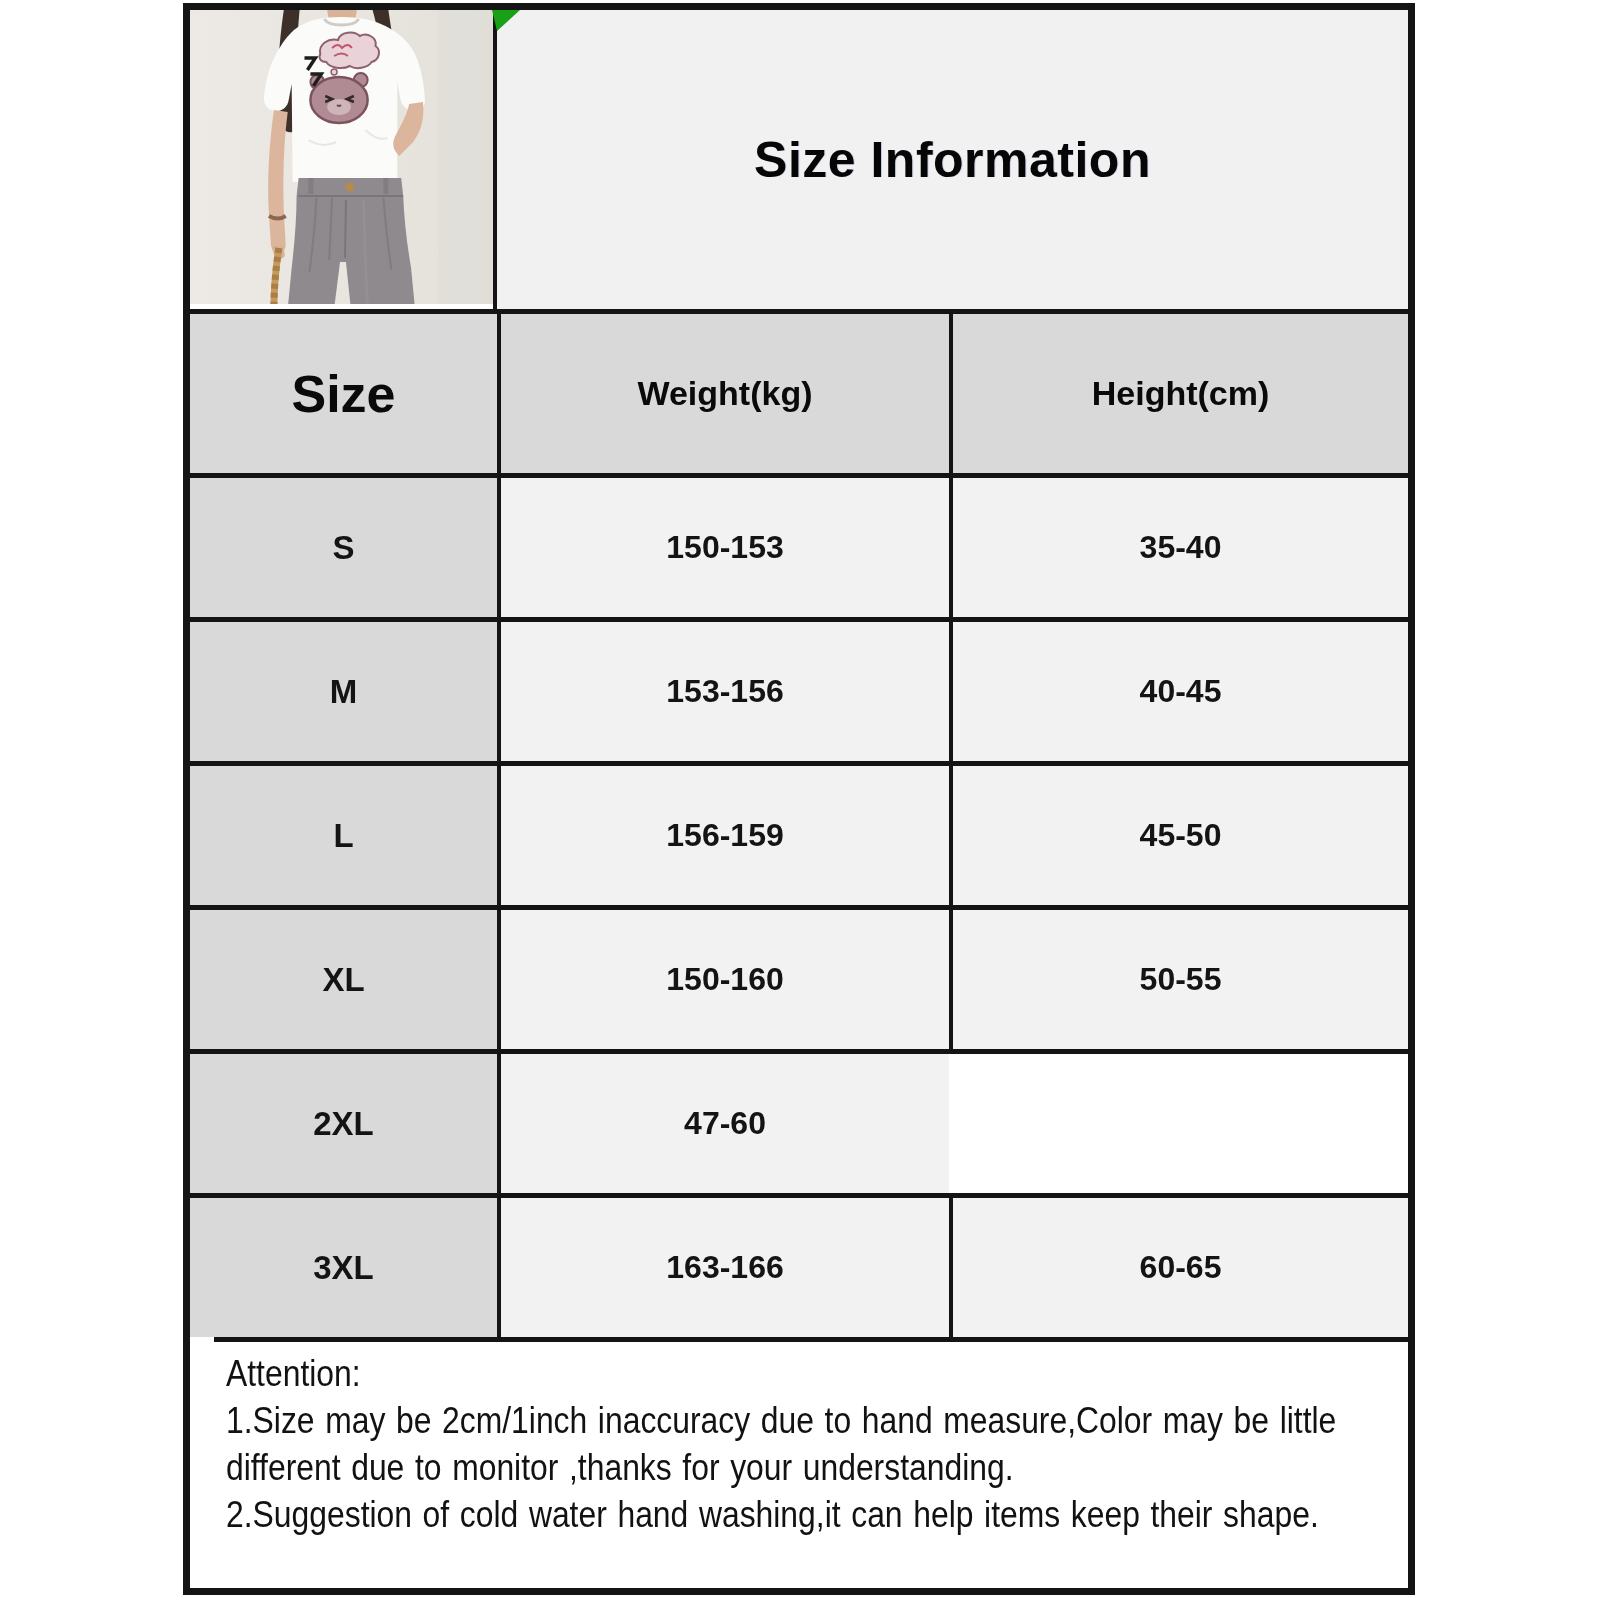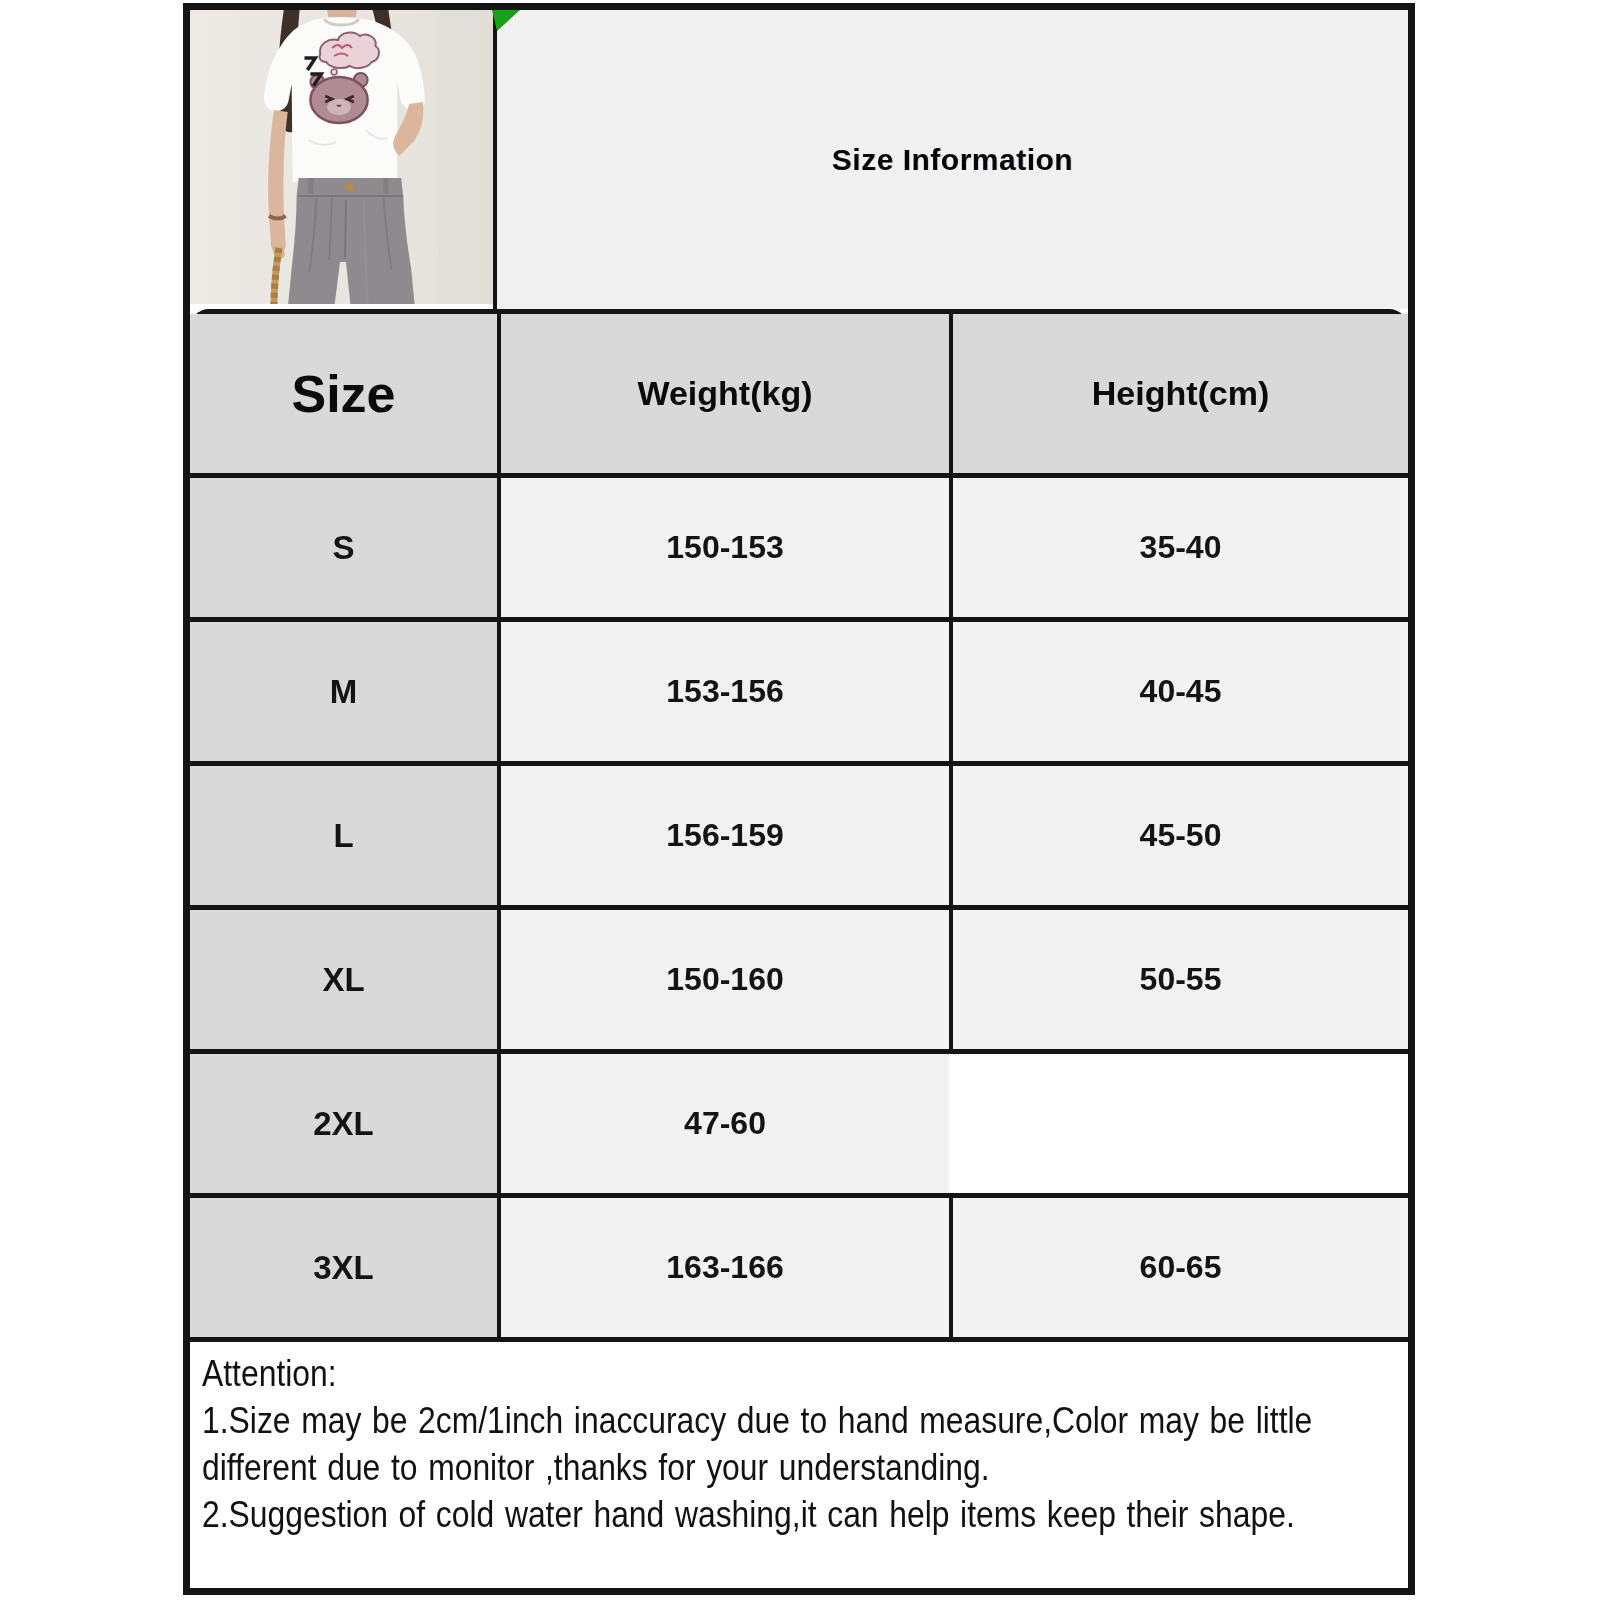--- a/index.html
+++ b/index.html
@@ -16,48 +16,48 @@
   .top-row{display:flex;height:299px;}
   .photo-cell{
     width:307px;height:100%;box-sizing:border-box;border-right:4px solid #141414;
     background:#ffffff;overflow:hidden;flex:none;position:relative;
   }
   .photo-cell svg{display:block;width:100%;height:100%;}
   .title-cell{
     flex:1;background:#f1f1f1;display:flex;align-items:center;justify-content:center;
   }
   .title-text{
-    font-size:30px;font-weight:bold;color:#060606;letter-spacing:0.5px;
+    font-size:50px;font-weight:bold;color:#060606;letter-spacing:0.5px;
     text-shadow:1px 0 0 rgba(40,80,200,0.18);
   }
   .corner-flag{
     position:absolute;left:302px;top:0;width:28px;height:21px;
     background:#18a018;clip-path:polygon(0 0,100% 0,18% 100%);
     z-index:4;
   }
 
   
   .trow{display:grid;grid-template-columns:307px 452px 1fr;border-top:5px solid #141414;flex:none;}
   .trow > div{
     display:flex;align-items:center;justify-content:center;
     box-sizing:border-box;overflow:hidden;
   }
   .trow > div + div{border-left:4px solid #141414;}
-  .header-row{height:159px;border-radius:19px;}
+  .header-row{height:159px;}
   .header-row > div{background:#d9d9d9;}
   .size-head{font-size:52px;font-weight:bold;color:#0a0a0a;}
   .col-head{font-size:34px;font-weight:bold;color:#0a0a0a;}
   .data-row{height:139px;}
   .data-row > div{background:#f2f2f2;font-size:32px;font-weight:bold;color:#141414;}
   .data-row > div.size-cell{background:#d9d9d9;font-size:33px;}
 
   
   .attention{
     flex:1;border-top:5px solid #141414;background:#ffffff;
-    padding:8px 0 0 12px;box-sizing:border-box;overflow:hidden;
+    padding:8px 0 0 12px;box-sizing:border-box;overflow:hidden;margin-left:24px;
   }
   .attention-inner{
     width:1370px;transform:scaleX(0.885);transform-origin:0 0;
     font-size:36px;line-height:47px;color:#121212;letter-spacing:0px;word-spacing:2px;
   }
   .attention-inner div{white-space:nowrap;}
 </style>
 </head>
 <body>
 

